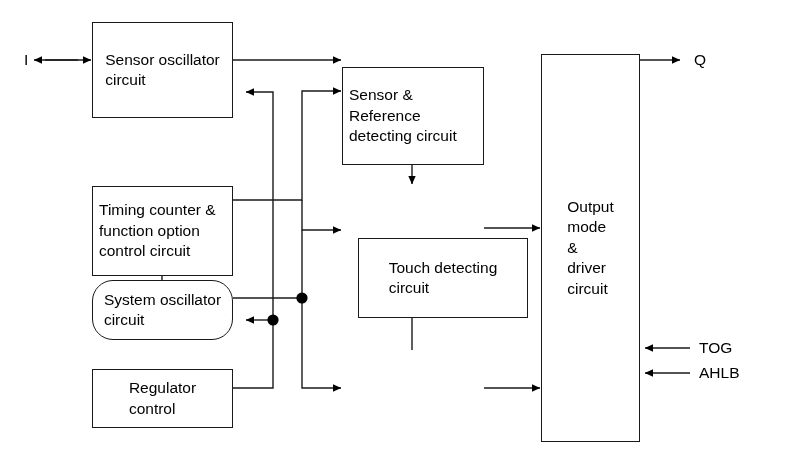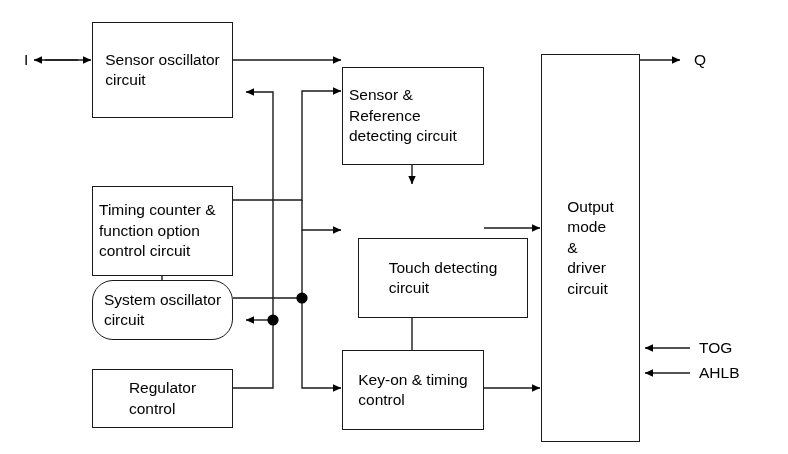--- a/index.html
+++ b/index.html
@@ -134,22 +134,20 @@
   <div class="blk" style="left:92px; top:369px; width:141px; height:59px;">Regulator
 control</div>
 
   <div class="blk left-align" style="left:342px; top:22px; width:142px; height:98px;">Sensor &amp;
 Reference
 detecting circuit</div>
 
   <div class="blk" style="left:358px; top:190px; width:170px; height:80px;margin-top:48px;">Touch detecting
 circuit</div>
 
-  <div class="blk" style="left:342px; top:350px; width:142px; height:80px;">Key-on &amp; timing
-control</div>
 
   <div class="blk" style="left:541px; top:22px; width:99px; height:388px; align-items:center;margin-top:32px;">Output
 mode
 &amp;
 driver
 circuit</div>
 
   <div class="pin" style="left:24px; top:52px;">I</div>
 
   <div class="pin" style="left:694px; top:52px;">Q</div>

